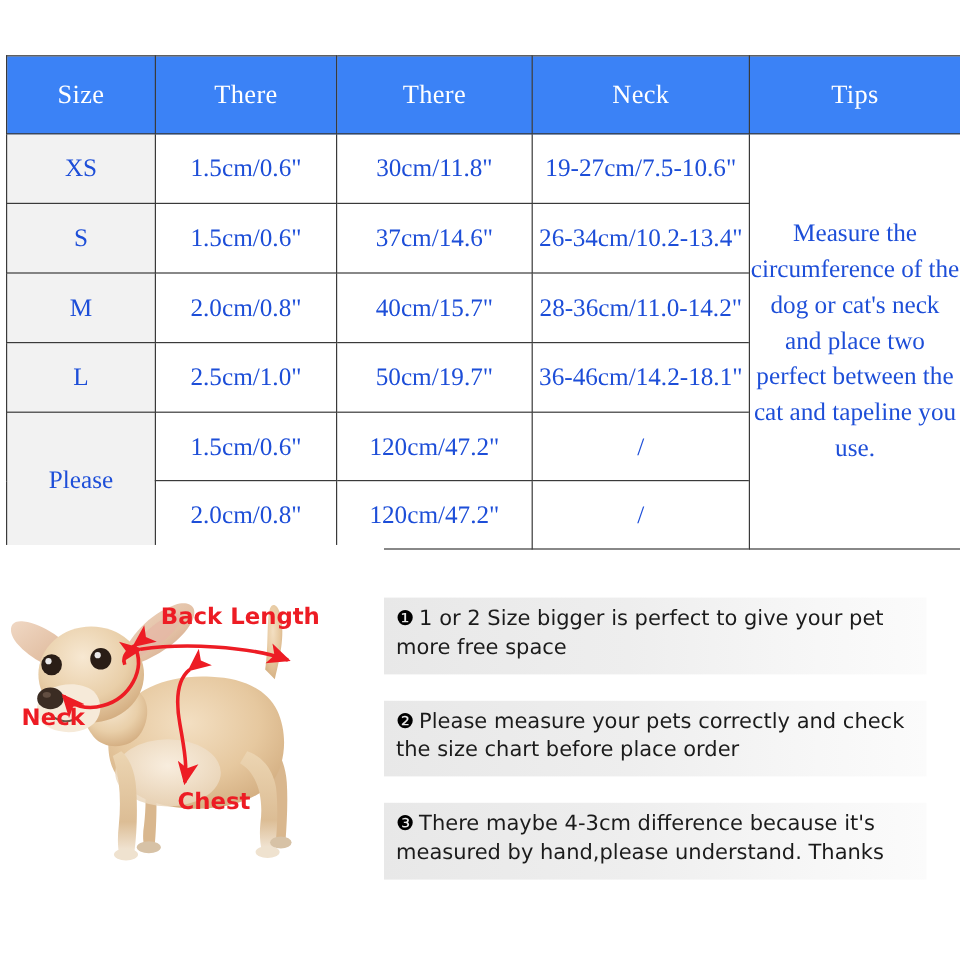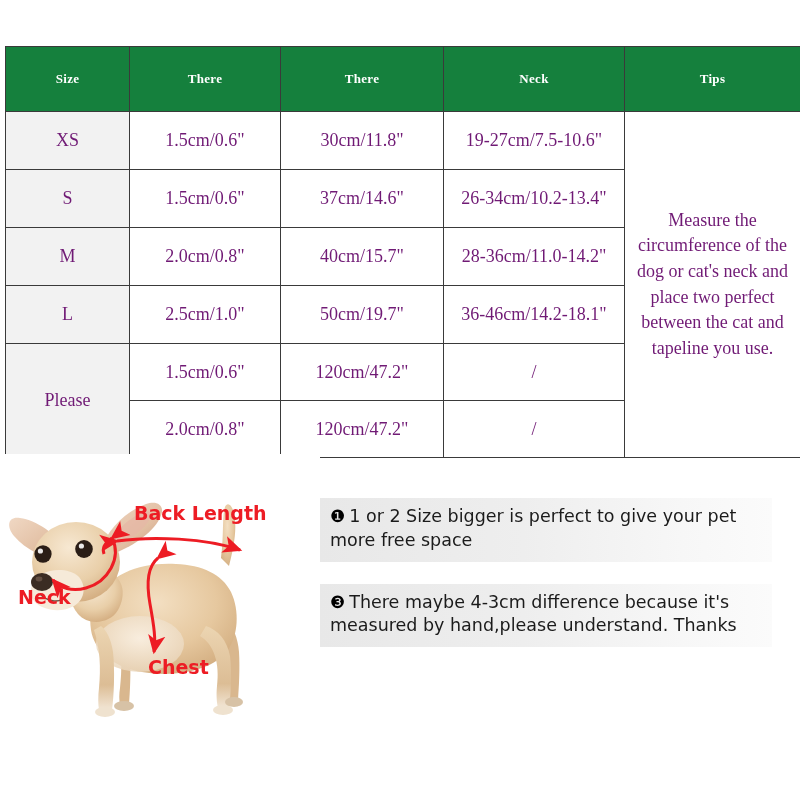--- a/index.html
+++ b/index.html
@@ -28,30 +28,30 @@
   table.size-table {
     border-collapse: collapse;
     width: 790px;
     table-layout: fixed;
     font-family: "Liberation Serif", serif;
   }
   table.size-table td, table.size-table th {
     border: 1px solid #3a3a3a;
     text-align: center;
     vertical-align: middle;
-    color: #701a75;
-    font-size: 18px;
+    color: #1d4ed8;
+    font-size: 21px;
     padding: 0;
   }
   table.size-table thead th {
-    background: #15803d;
+    background: #3b82f6;
     color: #ffffff;
-    font-weight: bold;
+    font-weight: normal;
     height: 64px;
-    font-size: 13px;
+    font-size: 22px;
     letter-spacing: .3px;
   }
   td.size-cell {
     background: #f2f2f2;
     font-size: 17px;
   }
   tr.data-row td { height: 57px; }
   tr.leash-row td { height: 56px; }
   td.tips-cell {
     font-size: 16.5px;
@@ -247,17 +247,20 @@
       <text x="18" y="150" font-family="DejaVu Sans, sans-serif" font-size="19" font-weight="bold" fill="#ED1C24">Neck</text>
       <text x="148" y="220" font-family="DejaVu Sans, sans-serif" font-size="19" font-weight="bold" fill="#ED1C24">Chest</text>
     </svg>
   </div>
 
   <div class="notes">
     <div class="note">
       <span class="num">❶</span><span class="txt">1 or 2 Size bigger is perfect to give your pet more free space</span>
     </div>
     <div class="note">
+      <span class="num">❷</span><span class="txt">Please measure your pets correctly and check the size chart before place order</span>
+    </div>
+    <div class="note">
       <span class="num">❸</span><span class="txt">There maybe 4-3cm difference because it's measured by hand,please understand. Thanks</span>
     </div>
   </div>
 
 </div>
 
 </body></html>

